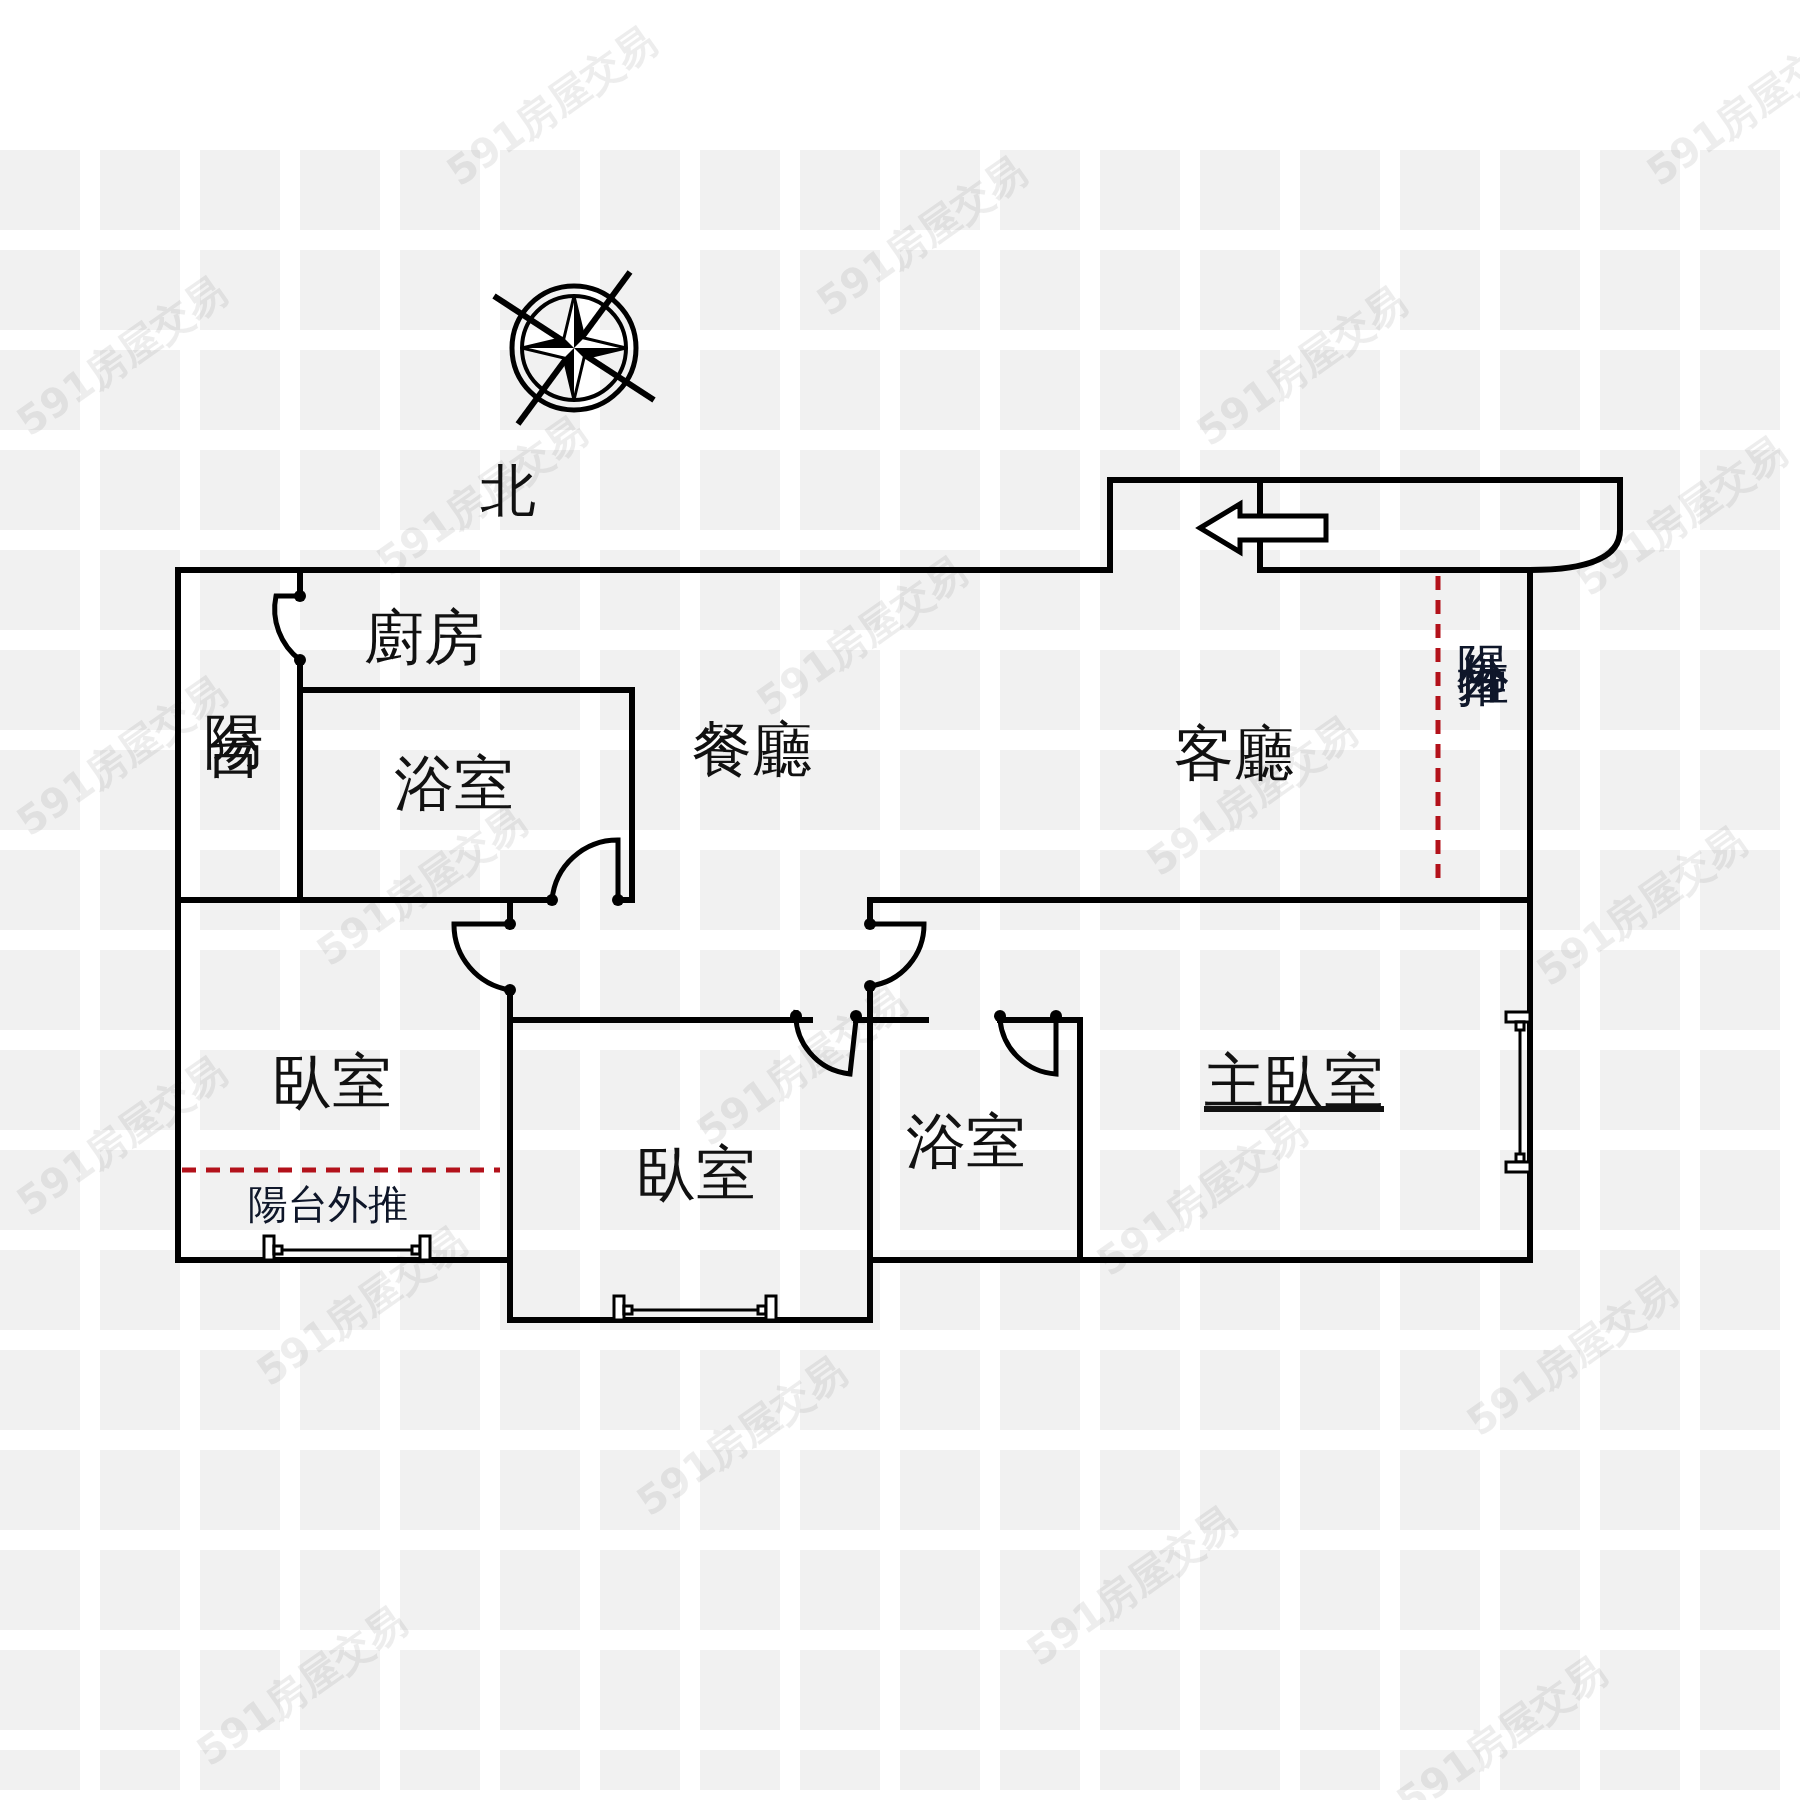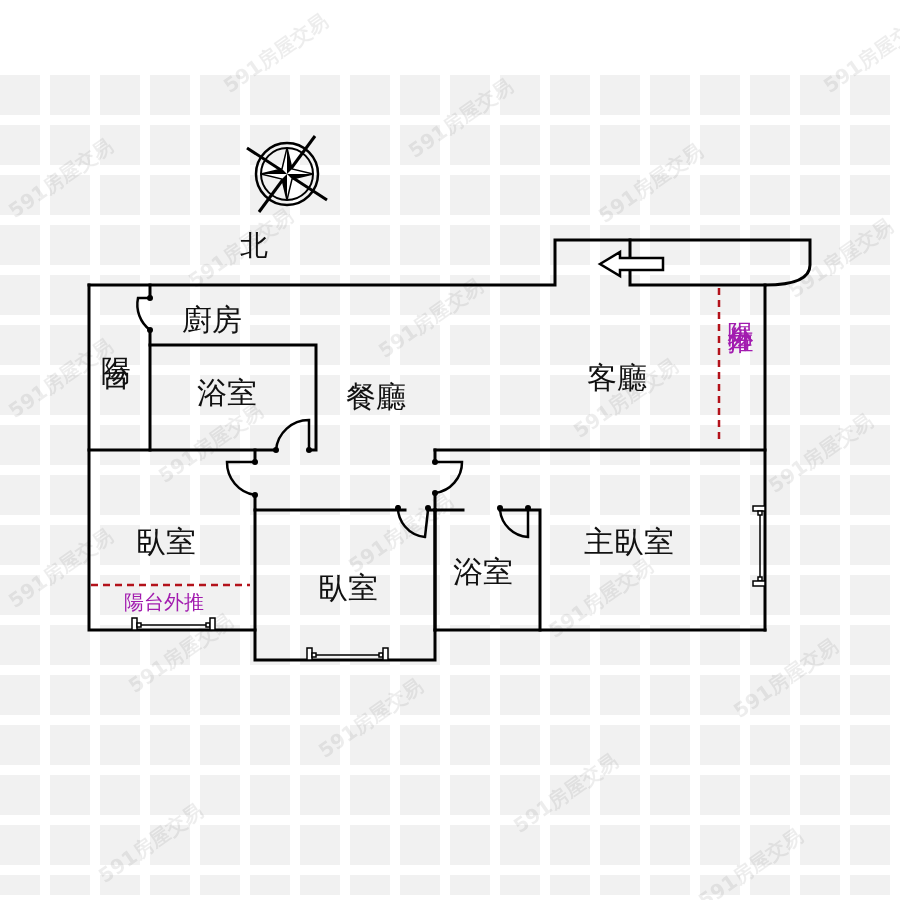--- a/index.html
+++ b/index.html
@@ -23,21 +23,21 @@
   .watermark {
     position: absolute; color: rgba(0,0,0,0.07); font-size: 20px; font-weight: bold;
     transform: rotate(-35deg); white-space: nowrap; pointer-events: none;
   }
   svg.plan { position: absolute; left: 0; top: 0; }
   .room-label {
     position: absolute; font-size: 30px; color: #111; line-height: 1; white-space: nowrap;
     font-family: "DejaVu Sans", sans-serif;
   }
   .vert { writing-mode: vertical-rl; text-orientation: upright; letter-spacing: 2px; }
-  .red { color: #a21caf; }
+  .red { color: #0f172a; }
   .note-h { font-size: 20px; }
   .note-v { font-size: 26px; }
 </style>
 </head>
 <body>
 
 <div class="bg-tiles"></div>
 <div class="tile-grid"></div>
 
 <div class="watermark" style="left:215px;top:40px;">591房屋交易</div>
@@ -167,21 +167,21 @@
     <polygon points="0,26 0,0 -5,5" fill="#000"></polygon>
     <polygon points="-26,0 0,0 -5,-5" fill="#000"></polygon>
   </g>
 </svg>
 
 <div class="room-label" style="left:240px;top:232px;font-size:28px;">北</div>
 
 <div class="room-label" style="left:182px;top:305px;">廚房</div>
 <div class="room-label vert" style="left:101px;top:334px;">陽台</div>
 <div class="room-label" style="left:197px;top:378px;">浴室</div>
-<div class="room-label" style="left:346px;top:382px;text-align:right;">餐廳</div>
+<div class="room-label" style="left:346px;top:361px;text-align:right;">餐廳</div>
 <div class="room-label" style="left:587px;top:363px;">客廳</div>
 <div class="room-label" style="left:136px;top:527px;">臥室</div>
 <div class="room-label" style="left:318px;top:573px;">臥室</div>
 <div class="room-label" style="left:453px;top:557px;">浴室</div>
-<div class="room-label" style="left:584px;top:527px;">主臥室</div>
+<div class="room-label" style="left:602px;top:527px;text-decoration:underline;">主臥室</div>
 
 <div class="room-label red vert note-v" style="left:728px;top:302px;">陽台外推</div>
 <div class="room-label red note-h" style="left:124px;top:592px;">陽台外推</div>
 
 </body></html>

